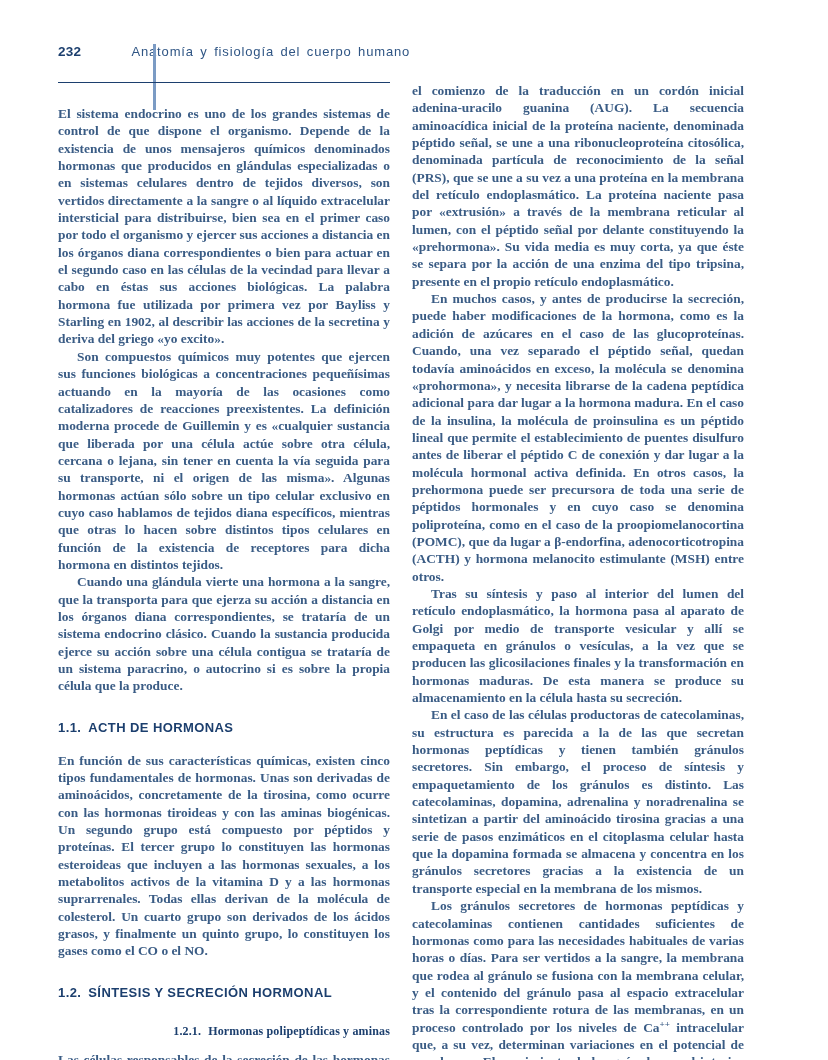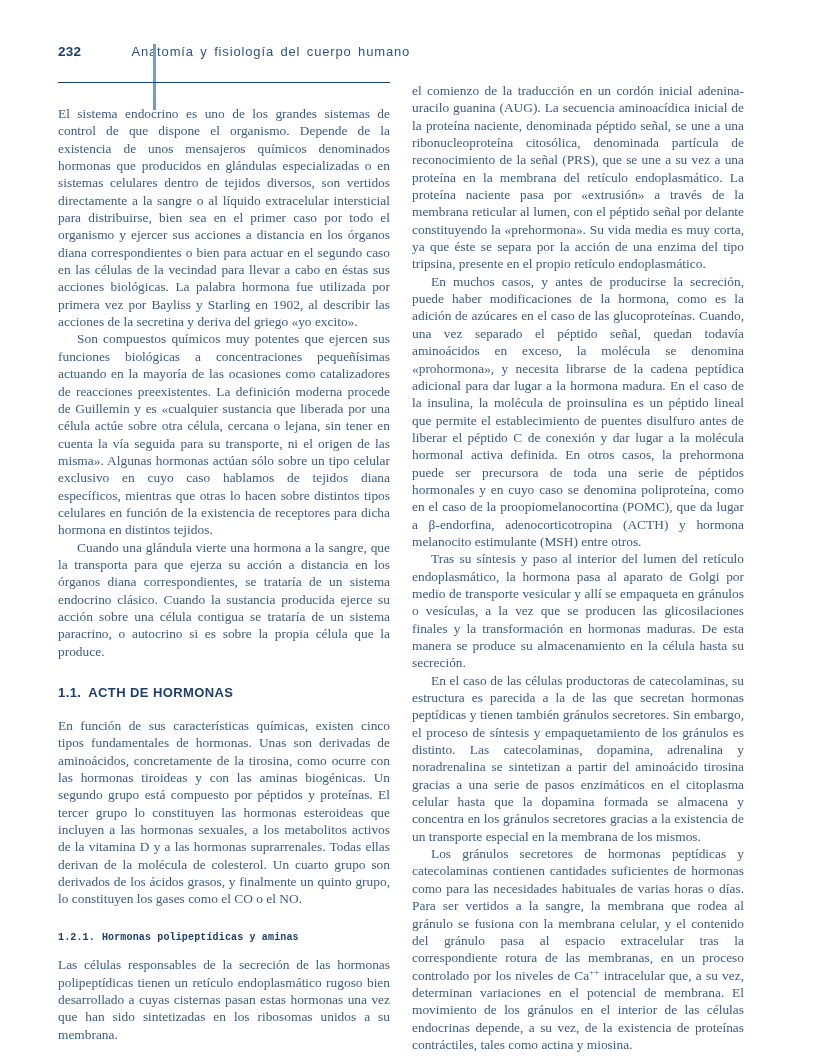--- a/index.html
+++ b/index.html
@@ -87,40 +87,42 @@
     font-family: "Liberation Sans", sans-serif;
     font-weight: bold;
     font-size: 13px;
     color: #1c3f6e;
     letter-spacing: 0.4px;
     margin: 26px 0 16px 0;
     line-height: 1.15;
   }
   .h2 .num { margin-right: 7px; }
   .h3 {
-    font-family: Liberation Mono, monospace;
+    font-family: Liberation Serif, serif;
     font-weight: bold;
-    font-size: 10px;
+    font-size: 12px;
     color: #1c3f6e;
     letter-spacing: 0.15px;
     margin: 24px 0 13px 0;
     line-height: 1.15;
+    text-align: right;
   }
   .h3 .num { margin-right: 7px; }
 
   
   p.body {
     font-family: "Liberation Serif", serif;
     font-size: 13.4px;
     line-height: 17.35px;
     color: #3a5c85;
     text-align: justify;
     text-justify: inter-word;
     margin: 0;
     hyphens: manual;
+    font-weight: bold;
   }
   p.body + p.body { text-indent: 19px; }
   p.body.noindent { text-indent: 0; }
 
   .sup { font-size: 0.68em; vertical-align: super; line-height: 0; }
 </style>
 </head>
 <body>
 
 <div class="page">
@@ -137,20 +139,23 @@
 
     <p class="body noindent">El sistema endocrino es uno de los grandes sistemas de control de que dispone el organismo. Depende de la existencia de unos mensajeros químicos denominados hormonas que producidos en glándulas especializadas o en sistemas celulares dentro de tejidos diversos, son vertidos directamente a la sangre o al líquido extracelular intersticial para distribuirse, bien sea en el primer caso por todo el organismo y ejercer sus acciones a distancia en los órganos diana correspondientes o bien para actuar en el segundo caso en las células de la vecindad para llevar a cabo en éstas sus acciones biológicas. La palabra hormona fue utilizada por primera vez por Bayliss y Starling en 1902, al describir las acciones de la secretina y deriva del griego «yo excito».</p>
     <p class="body">Son compuestos químicos muy potentes que ejercen sus funciones biológicas a concentraciones pequeñísimas actuando en la mayoría de las ocasiones como catalizadores de reacciones preexistentes. La definición moderna procede de Guillemin y es «cualquier sustancia que liberada por una célula actúe sobre otra célula, cercana o lejana, sin tener en cuenta la vía seguida para su transporte, ni el origen de las misma». Algunas hormonas actúan sólo sobre un tipo celular exclusivo en cuyo caso hablamos de tejidos diana específicos, mientras que otras lo hacen sobre distintos tipos celulares en función de la existencia de receptores para dicha hormona en distintos tejidos.</p>
     <p class="body">Cuando una glándula vierte una hormona a la sangre, que la transporta para que ejerza su acción a distancia en los órganos diana correspondientes, se trataría de un sistema endocrino clásico. Cuando la sustancia producida ejerce su acción sobre una célula contigua se trataría de un sistema paracrino, o autocrino si es sobre la propia célula que la produce.</p>
 
     <h2 class="h2">
       <span class="num">1.1.</span><span>ACTH DE HORMONAS</span>
     </h2>
     <p class="body noindent">En función de sus características químicas, existen cinco tipos fundamentales de hormonas. Unas son derivadas de aminoácidos, concretamente de la tirosina, como ocurre con las hormonas tiroideas y con las aminas biogénicas. Un segundo grupo está compuesto por péptidos y proteínas. El tercer grupo lo constituyen las hormonas esteroideas que incluyen a las hormonas sexuales, a los metabolitos activos de la vitamina D y a las hormonas suprarrenales. Todas ellas derivan de la molécula de colesterol. Un cuarto grupo son derivados de los ácidos grasos, y finalmente un quinto grupo, lo constituyen los gases como el CO o el NO.</p>
 
+    <h2 class="h2">
+      <span class="num">1.2.</span><span>SÍNTESIS Y SECRECIÓN HORMONAL</span>
+    </h2>
 
     <h3 class="h3">
       <span class="num">1.2.1.</span><span>Hormonas polipeptídicas y aminas</span>
     </h3>
     <p class="body noindent">Las células responsables de la secreción de las hormonas polipeptídicas tienen un retículo endoplasmático rugoso bien desarrollado a cuyas cisternas pasan estas hormonas una vez que han sido sintetizadas en los ribosomas unidos a su membrana.</p>
 
   </div>
 
   <div class="col col-right">
 

